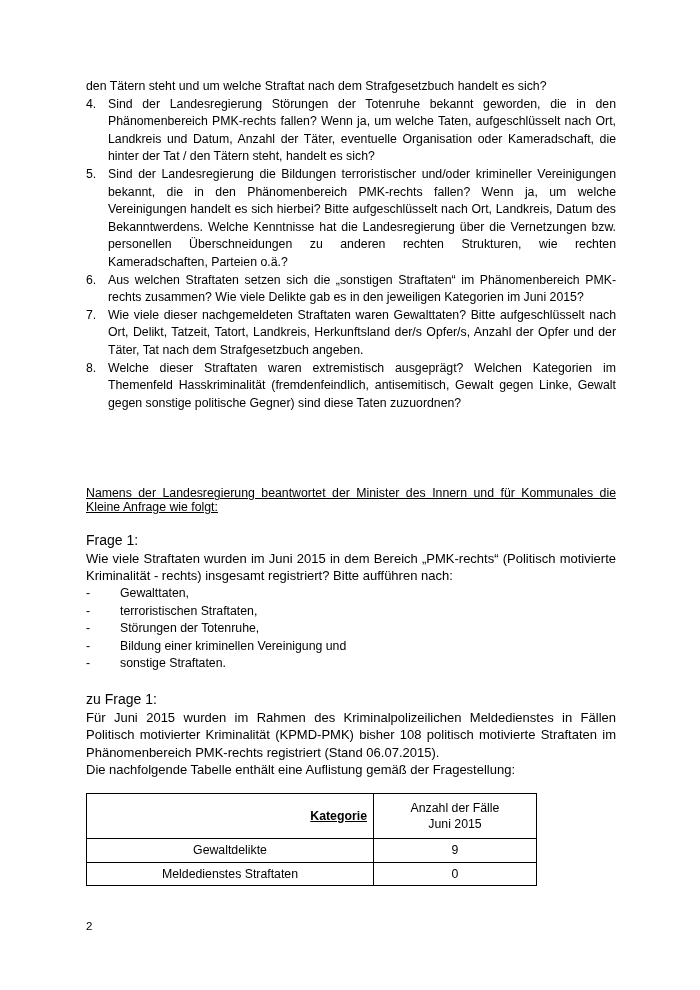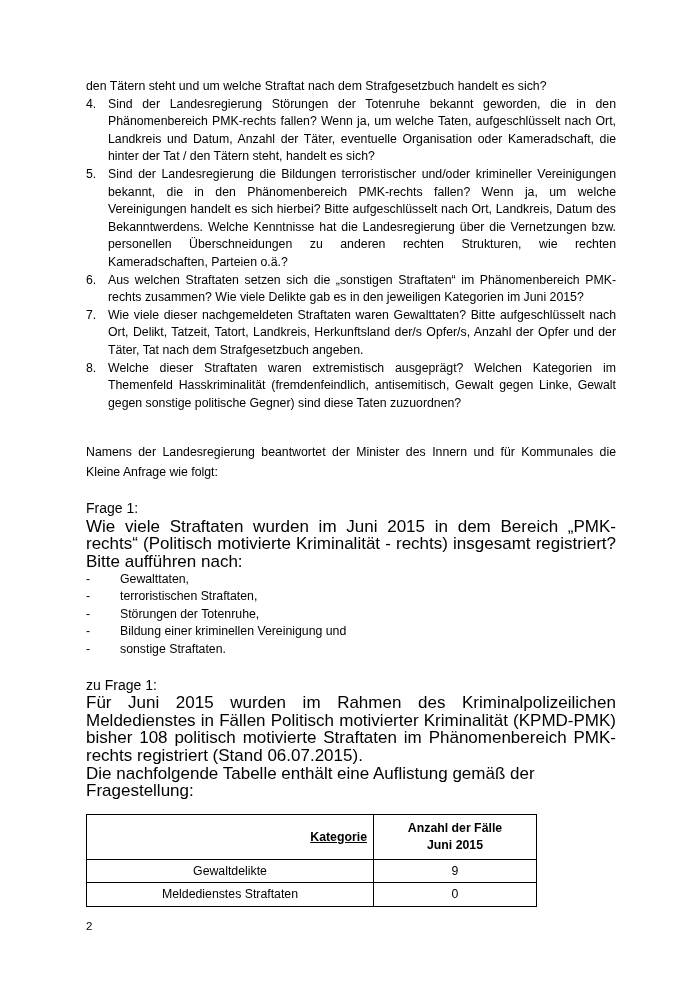--- a/index.html
+++ b/index.html
@@ -41,26 +41,28 @@
     margin: 0;
   }
   ol.questions li .num {
     position: absolute;
     left: 0;
     top: 0;
   }
   .spacer-lg { height: 30px; }
   .spacer-md { height: 18px; }
   .answer-intro {
-    text-align: justify;
-    font-size: 12.3px;
-    line-height: 20px;
+    text-decoration: underline;
+    text-align: justify;
+    font-size: 12.3px;
+    line-height: 14px;
+    margin-top: 44px;
   }
   .frage-label { font-size: 14px; line-height: 17.6px; }
-  .plain { font-size: 17px; line-height: 17.6px; }
+  .plain { font-size: 13px; line-height: 17.6px; }
   ul.dashlist {
     list-style: none;
     margin: 0;
     padding: 0;
   }
   ul.dashlist li {
     position: relative;
     padding-left: 34px;
     font-size: 12.3px;
     line-height: 17.6px;
@@ -85,21 +87,21 @@
   table.cases th.kat {
     text-align: right;
     font-weight: bold;
     height: 38px;
     vertical-align: middle;
     width: 274px;
     text-decoration: underline;
   }
   table.cases th.cnt {
     text-align: center;
-    font-weight: bold;
+    font-weight: normal;
     vertical-align: middle;
     width: 150px;
   }
   table.cases td.kat {
     text-align: center;
     font-weight: normal;
   }
   table.cases td.cnt {
     text-align: center;
     font-weight: normal;

